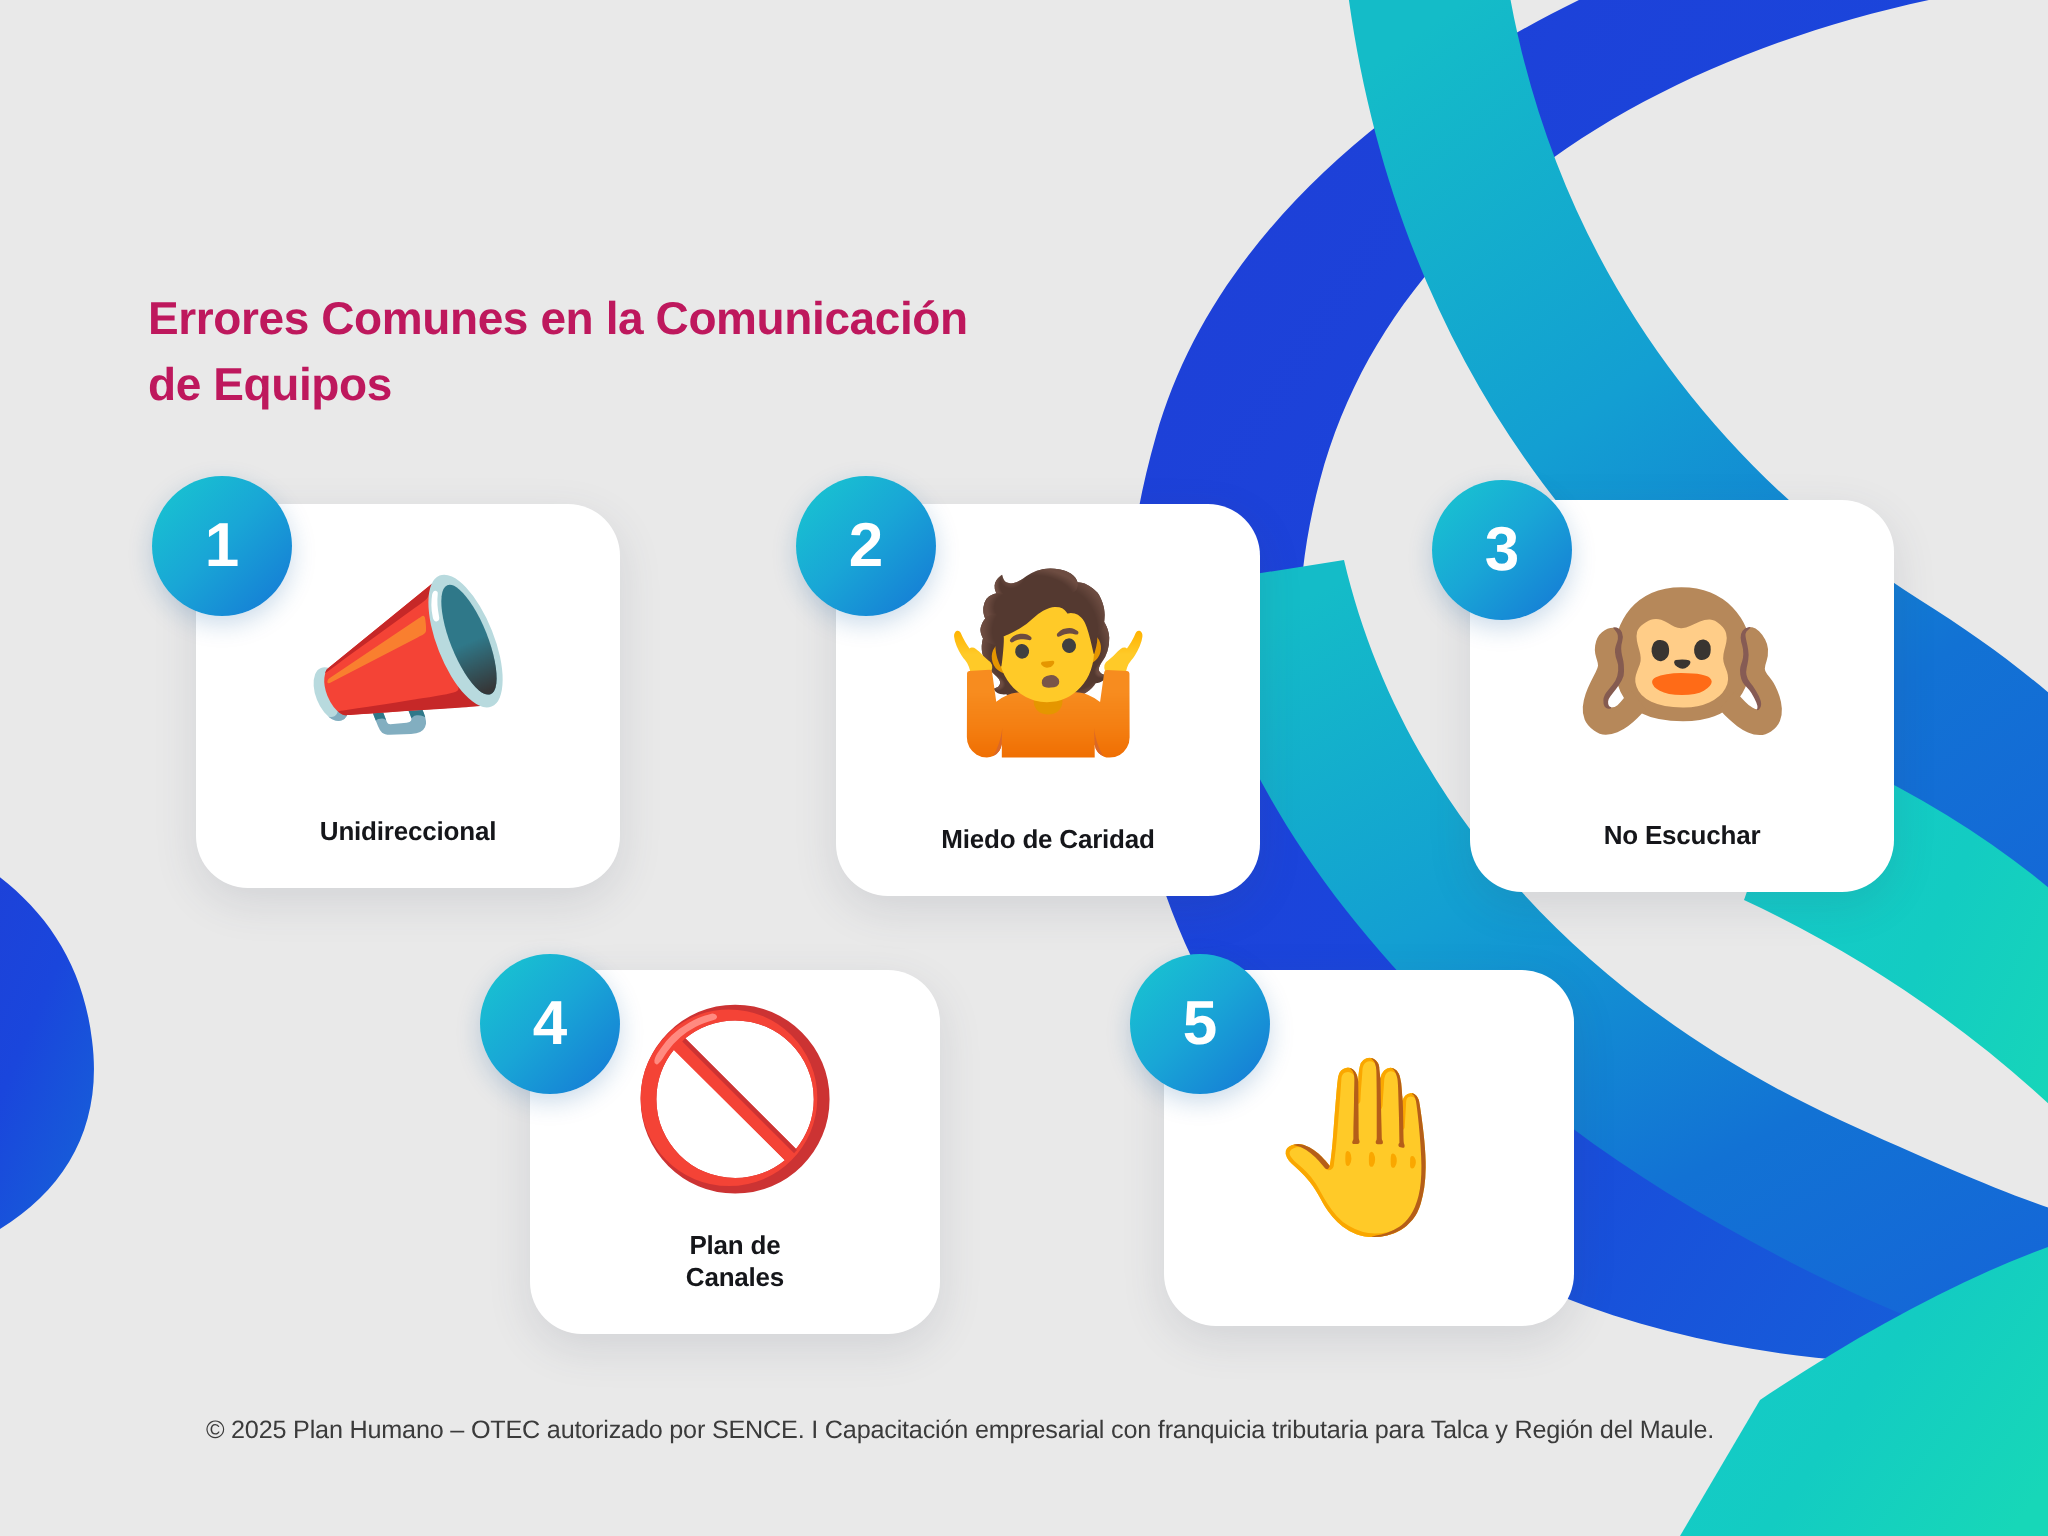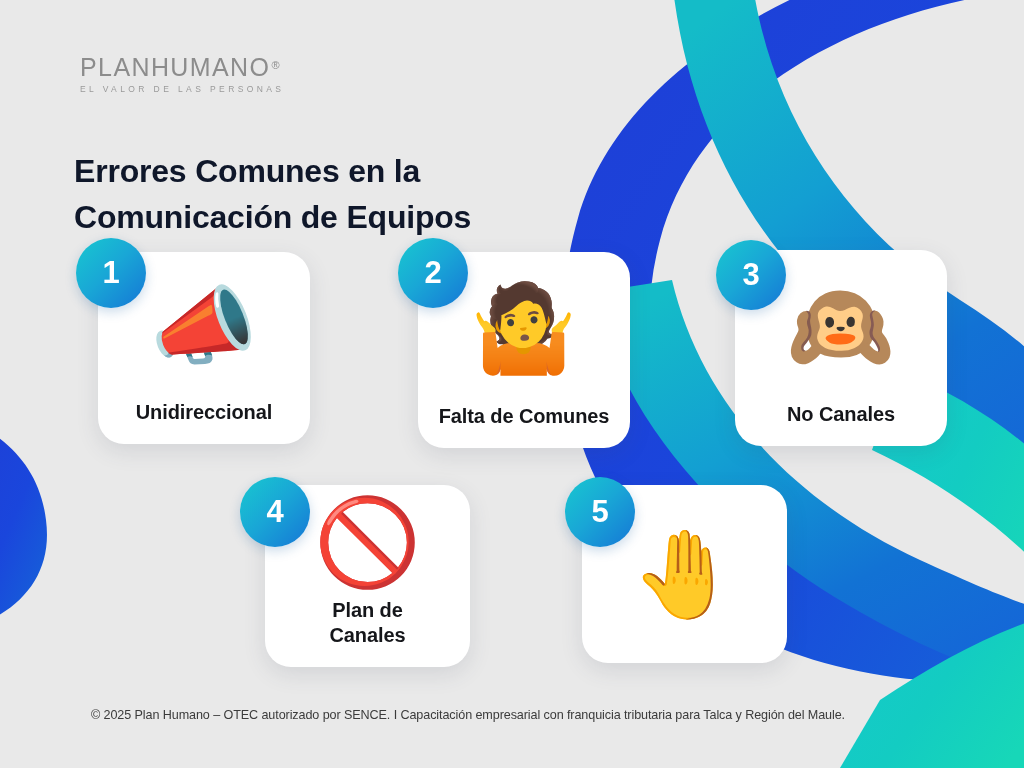--- a/index.html
+++ b/index.html
@@ -62,23 +62,23 @@
     color: #9a9a9a;
     margin-top: 6px;
   }
 
   
   #title {
     position: absolute;
     left: 74px;
     top: 128px;
     z-index: 5;
-    font-size: 32px;
+    font-size: 23px;
     font-weight: bold;
-    color: #0f172a;
+    color: #be185d;
     line-height: 1.42;
     letter-spacing: -0.2px;
     max-width: 430px;
   }
 
   
   .card {
     position: absolute;
     background: #ffffff;
     border-radius: 26px;
@@ -94,21 +94,21 @@
     font-size: 86px;
     line-height: 1;
     flex: 1 1 auto;
     display: flex;
     align-items: center;
     justify-content: center;
     width: 100%;
     user-select: none;
   }
   .card-label {
-    font-size: 20px;
+    font-size: 13px;
     font-weight: bold;
     color: #15161a;
     text-align: center;
     line-height: 1.22;
     padding: 0 8px 20px 8px;
     white-space: pre-line;
     letter-spacing: -0.1px;
   }
   .badge {
     position: absolute;
@@ -134,21 +134,21 @@
   #card-3 { left: 735px; top: 250px; width: 212px; height: 196px; }
   #badge-3 { left: 716px; top: 240px; }
   #card-4 { left: 265px; top: 485px; width: 205px; height: 182px; }
   #badge-4 { left: 240px; top: 477px; }
   #card-5 { left: 582px; top: 485px; width: 205px; height: 178px; }
   #badge-5 { left: 565px; top: 477px; }
 
   
   #footer {
     position: absolute;
-    left: 4px;
+    left: 16px;
     top: 708px;
     width: 928px;
     text-align: center;
     z-index: 5;
     font-size: 12.6px;
     color: #3b3b3b;
     letter-spacing: -0.1px;
   }
 </style>
 </head>
@@ -208,44 +208,38 @@
              C 940 660, 1000 628, 1060 612
              L 1060 768
              L 840 768 Z" fill="url(#gradTeal)"></path>
 
     <path d="M -30 420
              C 10 440, 40 470, 46 520
              C 52 566, 30 600, -10 620
              L -40 620 Z" fill="url(#gradLoop)"></path>
   </svg>
 
-  <div id="logo">
-    <div>
-      <span id="logo-word">PLANHUMANO</span><span id="logo-reg">®</span>
-    </div>
-    <div id="logo-tag">EL VALOR DE LAS PERSONAS</div>
-  </div>
 
   <h1 id="title">Errores Comunes en la Comunicación de Equipos</h1>
 
   <div class="card" id="card-1">
     <div class="card-emoji">📣</div>
     <div class="card-label">Unidireccional</div>
   </div>
   <div class="badge" id="badge-1">1</div>
 
   <div class="card" id="card-2">
     <div class="card-emoji">🤷</div>
-    <div class="card-label">Falta de Comunes</div>
+    <div class="card-label">Miedo de Caridad</div>
   </div>
   <div class="badge" id="badge-2">2</div>
 
   <div class="card" id="card-3">
     <div class="card-emoji">🙉</div>
-    <div class="card-label">No Canales</div>
+    <div class="card-label">No Escuchar</div>
   </div>
   <div class="badge" id="badge-3">3</div>
 
   <div class="card" id="card-4">
     <div class="card-emoji">🚫</div>
     <div class="card-label">Plan de
 Canales</div>
   </div>
   <div class="badge" id="badge-4">4</div>
 

